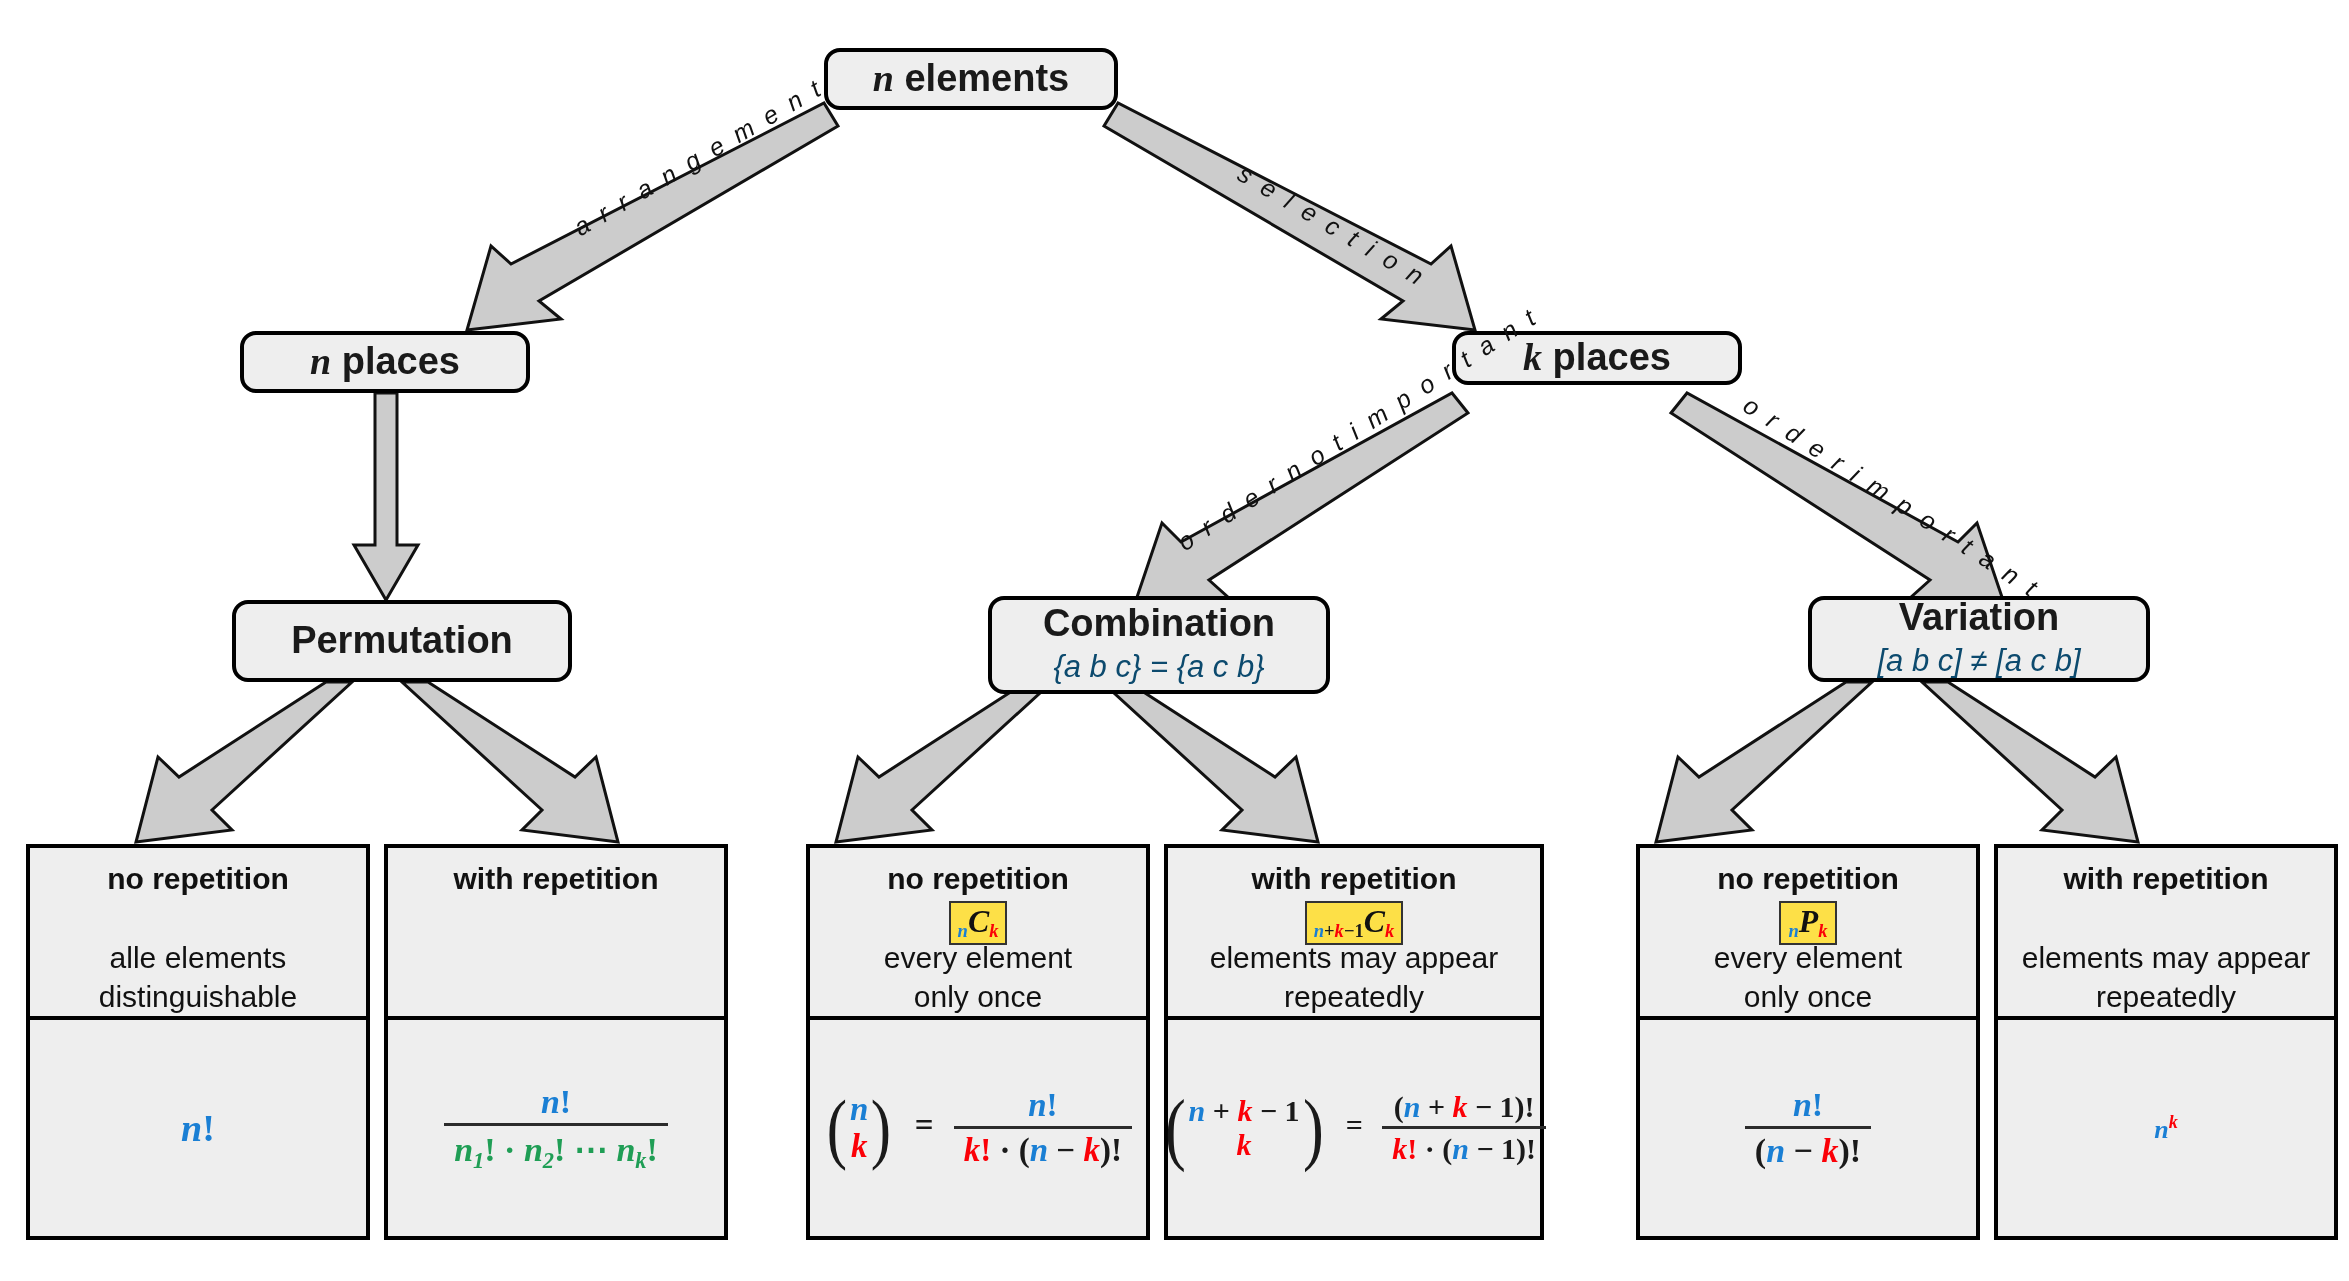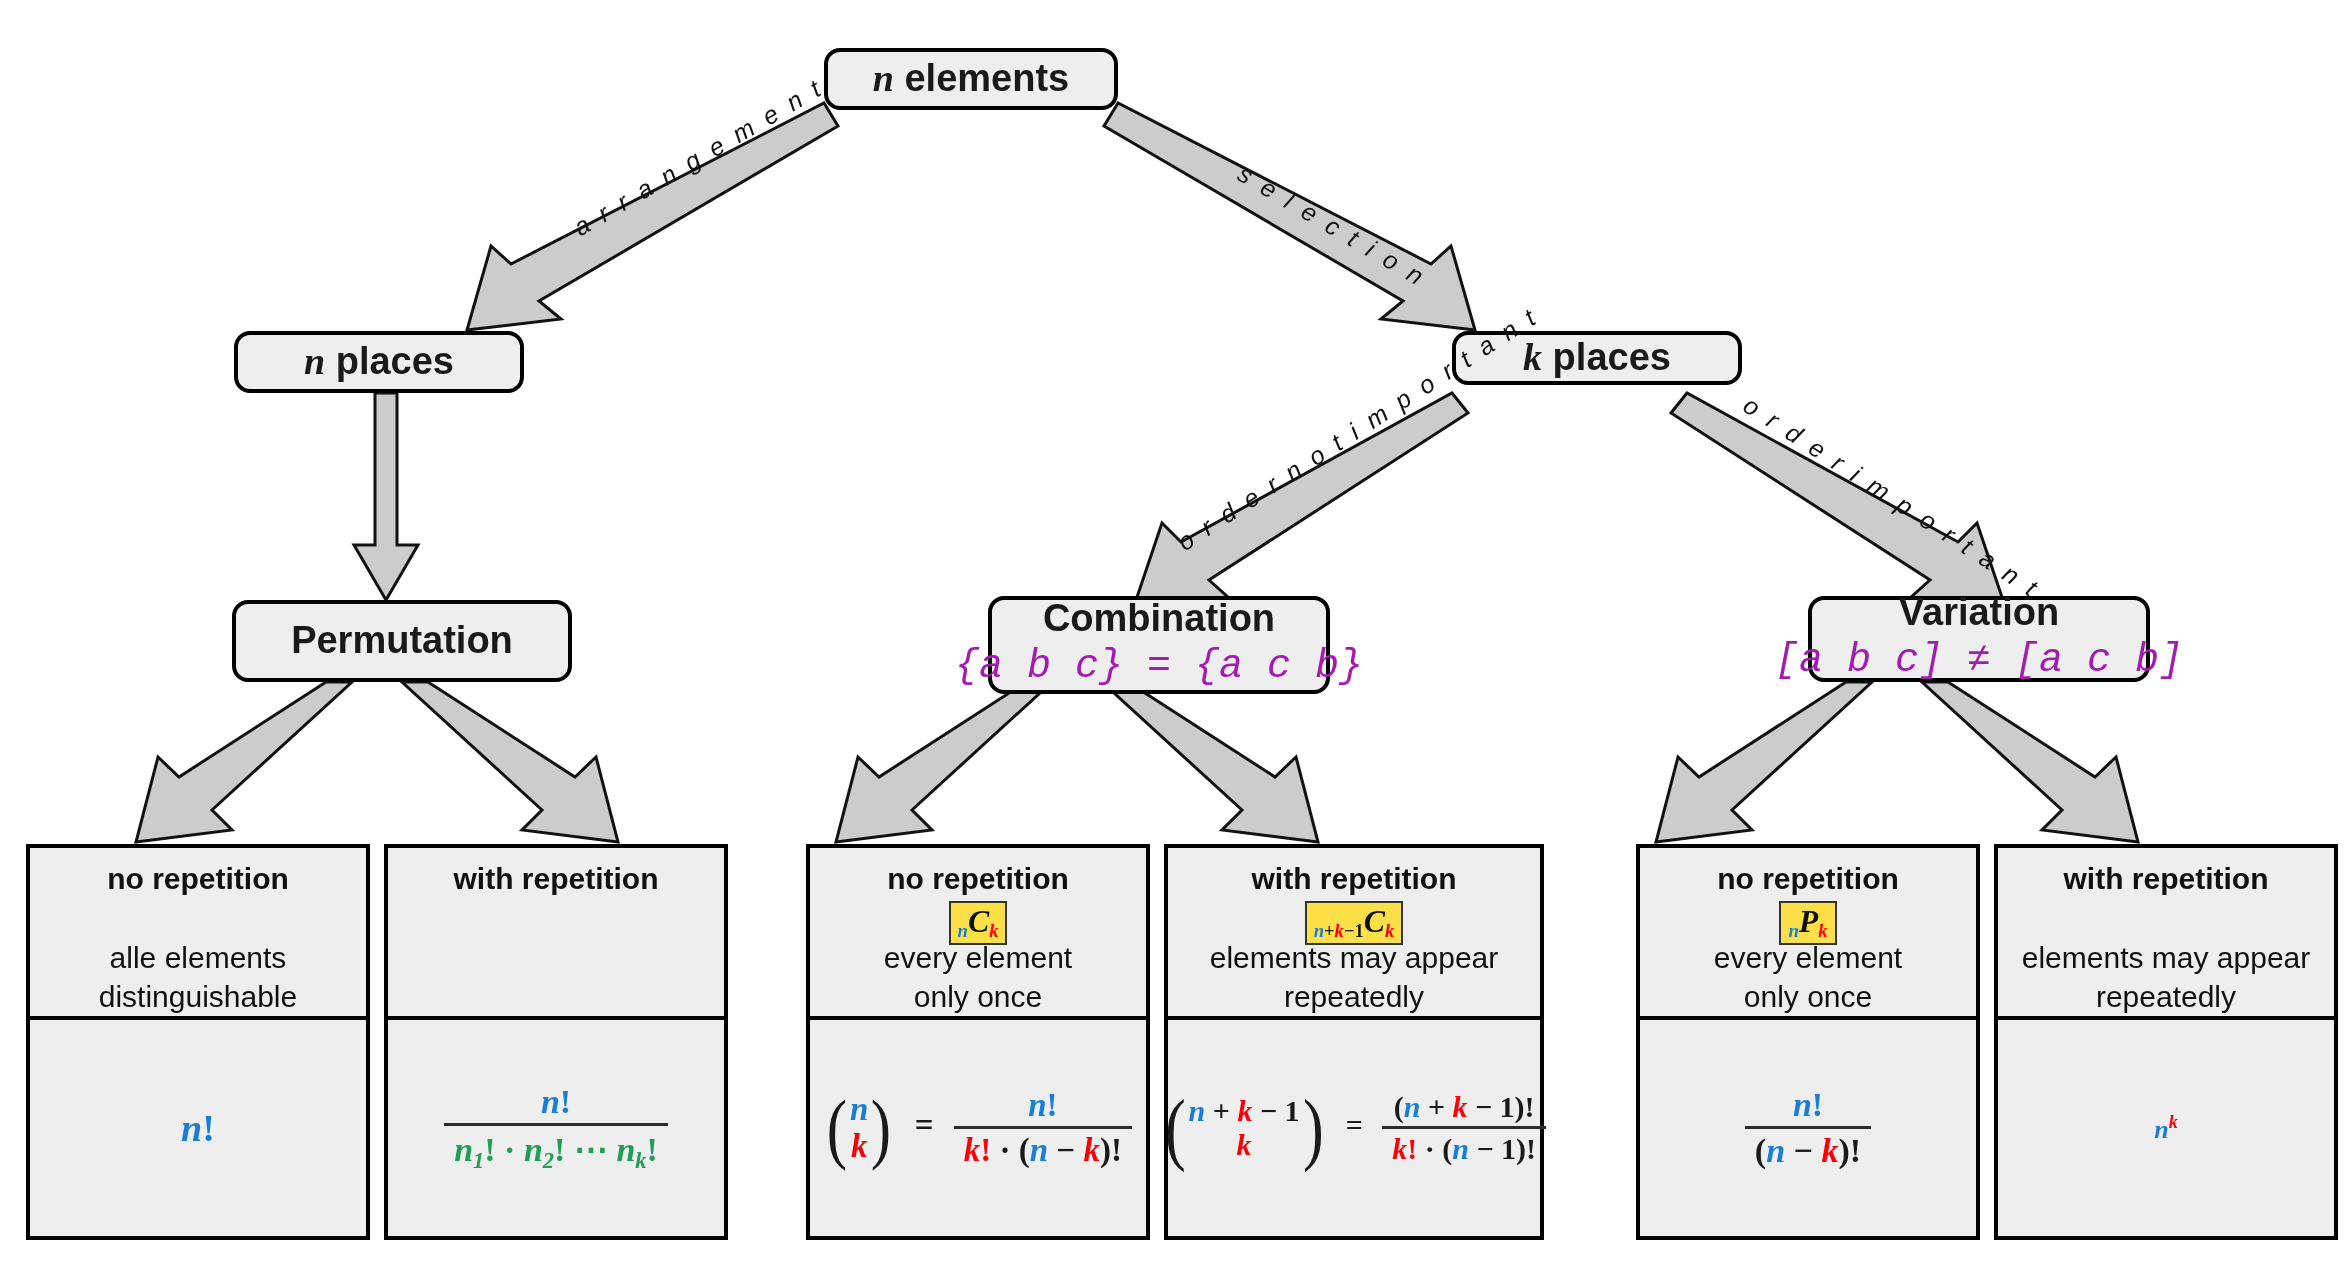--- a/index.html
+++ b/index.html
@@ -12,22 +12,22 @@
   svg#wires{position:absolute;left:0;top:0;width:2349px;height:1281px;}
 
   
   .node{
     position:absolute;box-sizing:border-box;
     background:#eeeeee;border:4px solid #000;border-radius:16px;
     display:flex;flex-direction:column;align-items:center;justify-content:center;
     text-align:center;z-index:3;
   }
   .node .t1{font-size:38px;font-weight:bold;color:#1a1a1a;line-height:1.1;white-space:nowrap;}
-  .node .t2{font-size:40px;color:#a21caf;line-height:1.25;margin-top:3px;
-            font-family:Liberation Mono, monospace;font-style:italic;white-space:nowrap;}
+  .node .t2{font-size:31px;color:#0c4a6e;line-height:1.25;margin-top:3px;
+            font-family:Liberation Sans, sans-serif;font-style:italic;white-space:nowrap;}
 
   
   .card{
     position:absolute;box-sizing:border-box;
     background:#eeeeee;border:4px solid #000;z-index:3;
     display:flex;flex-direction:column;
   }
   .card .top{
     flex:0 0 auto;height:172px;box-sizing:border-box;
     border-bottom:4px solid #000;
@@ -131,21 +131,21 @@
   <div class="elabel" style="left:1180px; top:530px; transform:rotate(-33deg);">o r d e r  n o t  i m p o r t a n t</div>
 
   <div class="elabel" style="left:1746px; top:388px; transform:rotate(33deg);">o r d e r  i m p o r t a n t</div>
 
   <div class="node" style="left:824px; top:48px; width:294px; height:62px;">
     <div class="t1">
       <span class="math blue">n</span><span class="blk"> elements</span>
     </div>
   </div>
 
-  <div class="node" style="left:234px; top:331px; width:290px; height:62px;">
+  <div class="node" style="left:240px; top:331px; width:290px; height:62px;">
     <div class="t1">
       <span class="math blue">n</span><span class="blk"> places</span>
     </div>
   </div>
 
   <div class="node" style="left:1452px; top:331px; width:290px; height:54px;justify-content:center;">
     <div class="t1">
       <span class="math red">k</span><span class="blk"> places</span>
     </div>
   </div>

